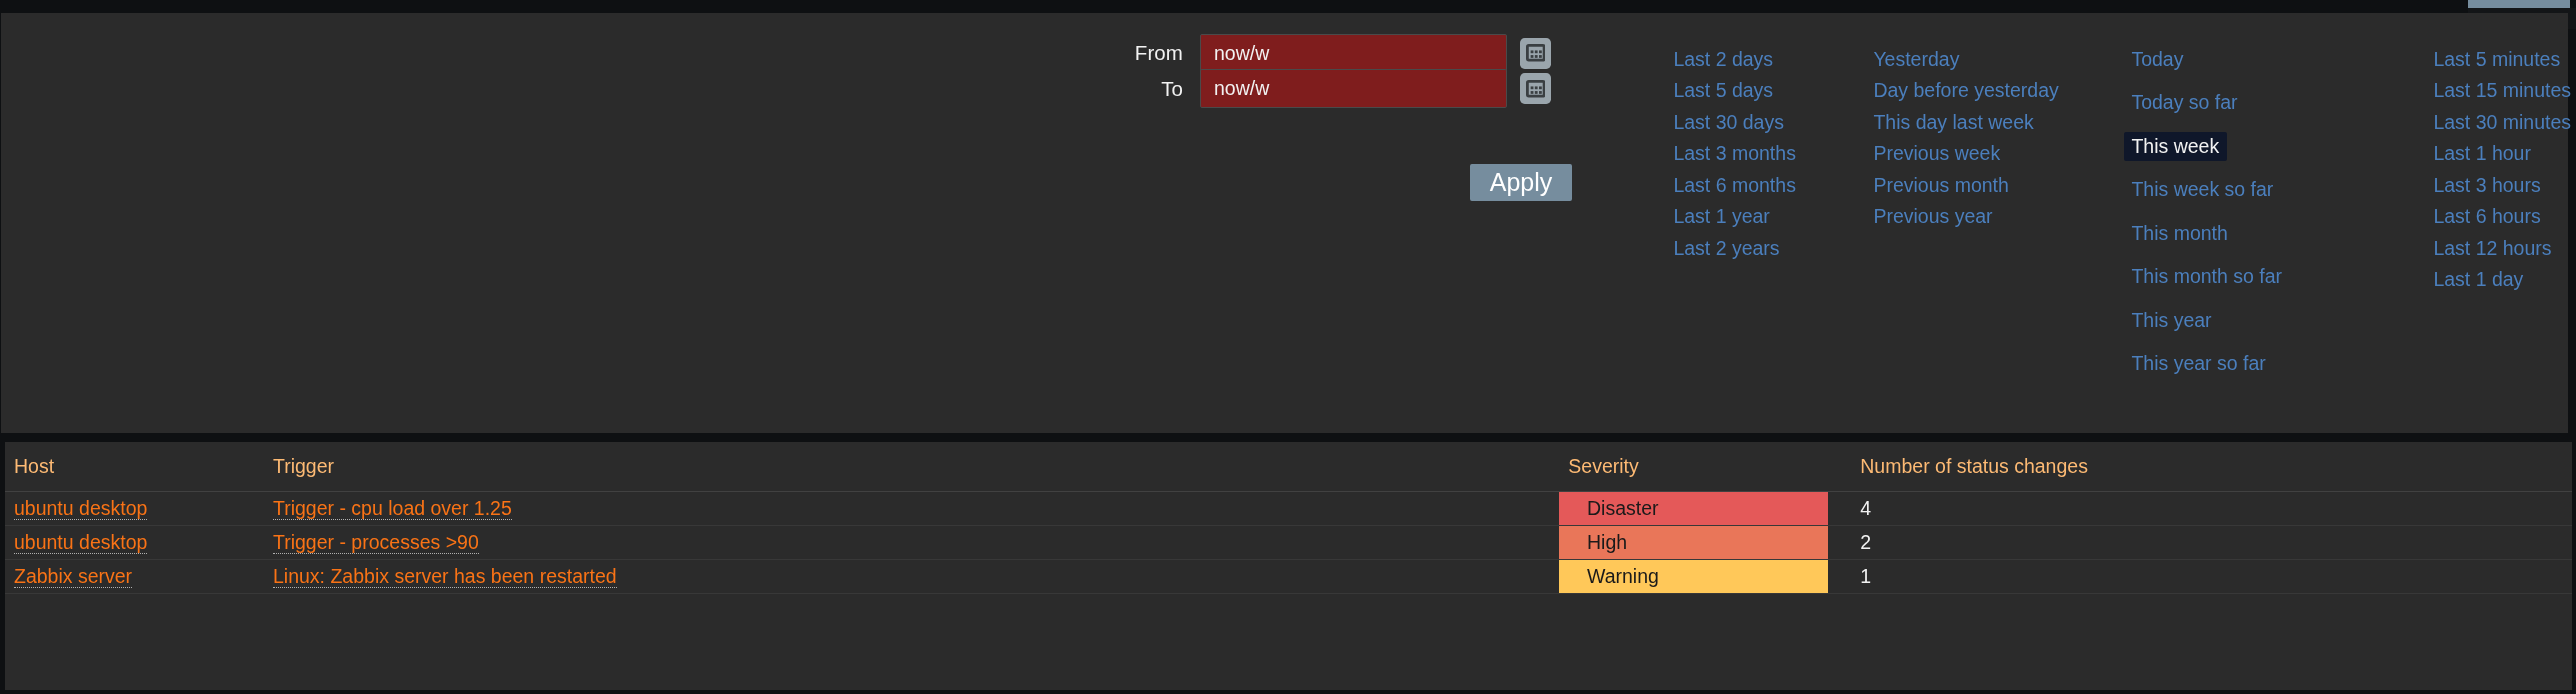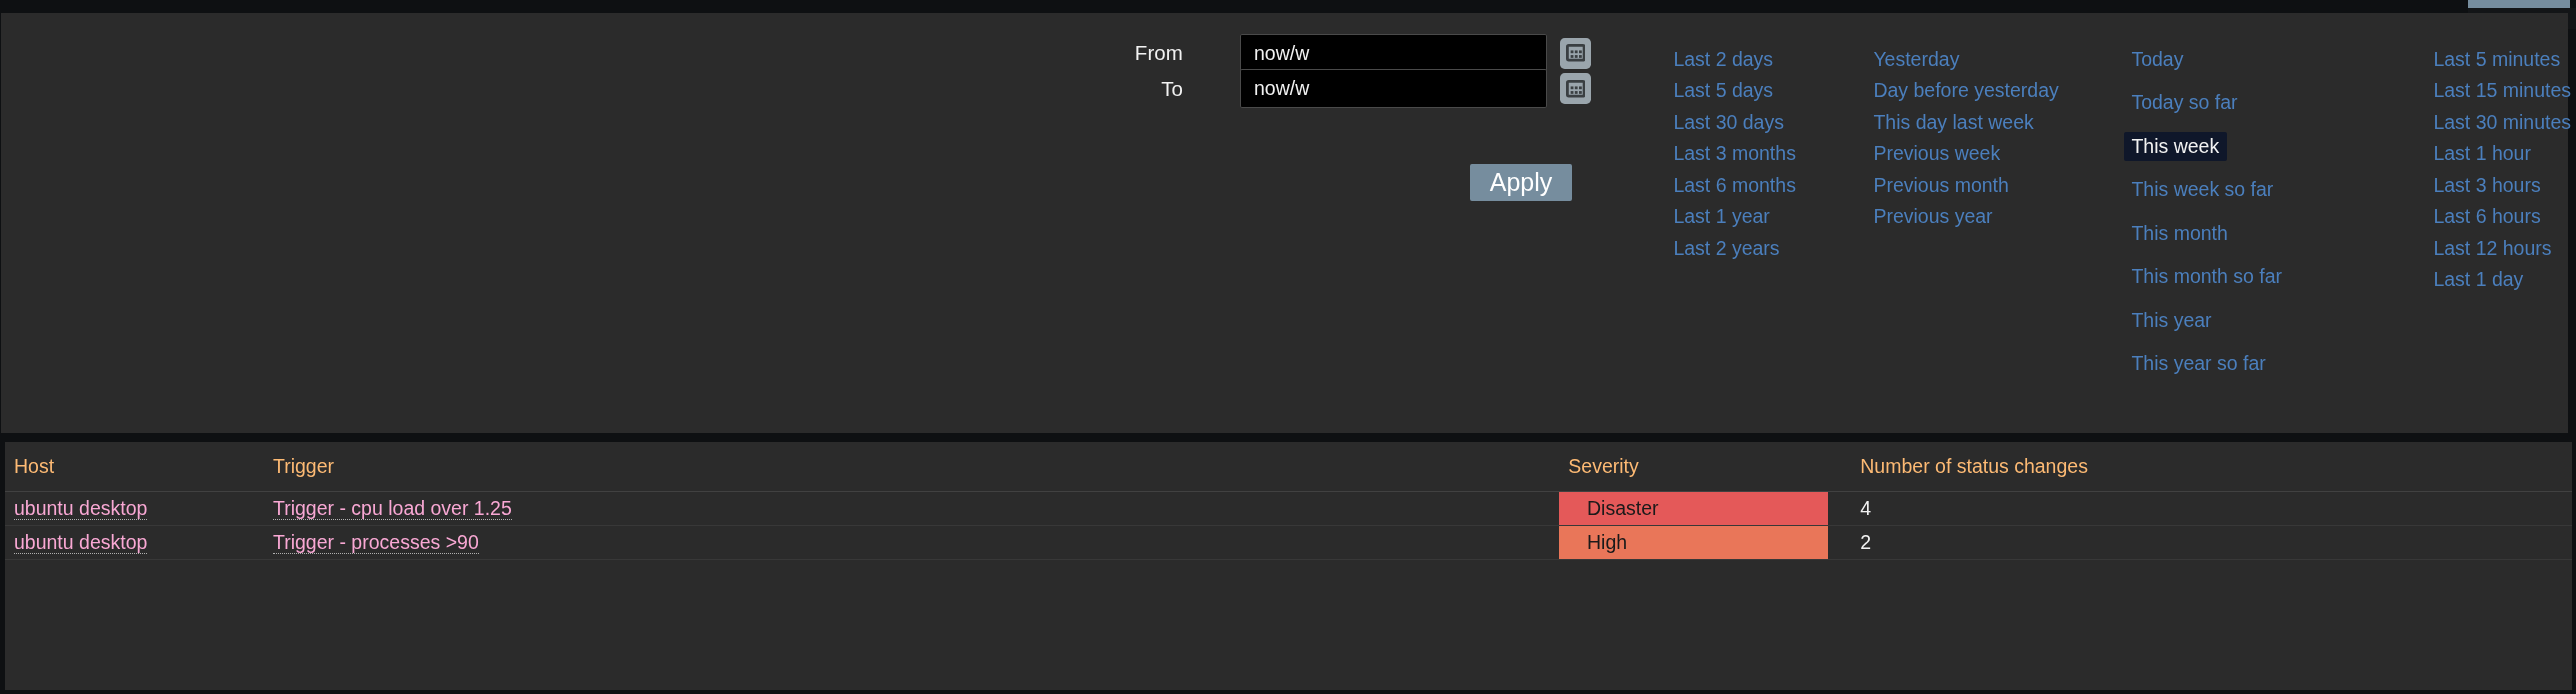--- a/index.html
+++ b/index.html
@@ -68,30 +68,29 @@
     text-align: right;
     color: #f2f2f2;
     font-size: 20.5px;
     padding-right: 17px;
     box-sizing: border-box;
     letter-spacing: 0.1px;
   }
   .tf-input {
     width: 307px;
     height: 39px;
-    background: #000000;
+    background: #7f1d1d;
     border: 0.9px solid #4a4a4a;
     color: #f2f2f2;
     font-size: 19.5px;
     font-family: "Liberation Sans", sans-serif;
     padding: 16px 13px;
     box-sizing: border-box;
     outline: none;
     border-radius: 1.9px;
-    margin-left: 40px;
   }
   .cal-btn {
     width: 31px;
     height: 31px;
     margin-left: 13px;
     background: #9aa5ac;
     border-radius: 4.7px;
     border: none;
     padding: 0;
     display: flex;
@@ -179,21 +178,21 @@
     border-bottom: 0.9px solid #383838;
     vertical-align: middle;
   }
   .c-host   { width: 259px; padding-left: 9.3px !important; }
   .c-trig   { width: 1286px; }
   .c-sev    { width: 279px; padding: 0 !important; }
   .c-num    { width: auto; padding-left: 13px !important; }
   th.c-sev  { padding-left: 9.3px !important; }
 
   .dotted-link {
-    color: #f9a8d4;
+    color: #f97316;
     text-decoration: none;
     border-bottom: 0.9px dotted #b0b0b0;
     cursor: pointer;
   }
   .sev-cell {
     display: block;
     height: 33px;
     line-height: 33px;
     padding-left: 28px;
     color: #1a1a1a;
@@ -323,18 +322,30 @@
             <a class="dotted-link">ubuntu desktop</a>
           </td>
           <td class="c-trig">
             <a class="dotted-link">Trigger - processes &gt;90</a>
           </td>
           <td class="c-sev">
             <span class="sev-cell sev-high">High</span>
           </td>
           <td class="c-num">2</td>
         </tr>
+        <tr>
+          <td class="c-host">
+            <a class="dotted-link">Zabbix server</a>
+          </td>
+          <td class="c-trig">
+            <a class="dotted-link">Linux: Zabbix server has been restarted</a>
+          </td>
+          <td class="c-sev">
+            <span class="sev-cell sev-warning">Warning</span>
+          </td>
+          <td class="c-num">1</td>
+        </tr>
       </tbody>
     </table>
   </div>
 
 </div>
 
 
 </body></html>

